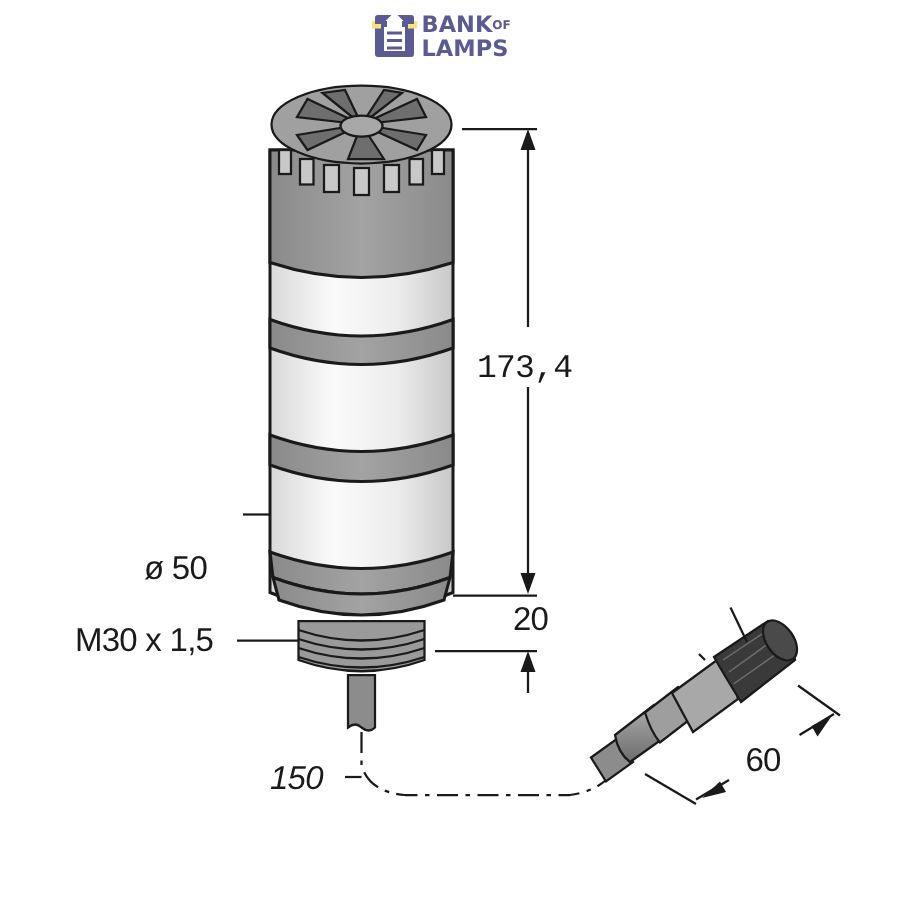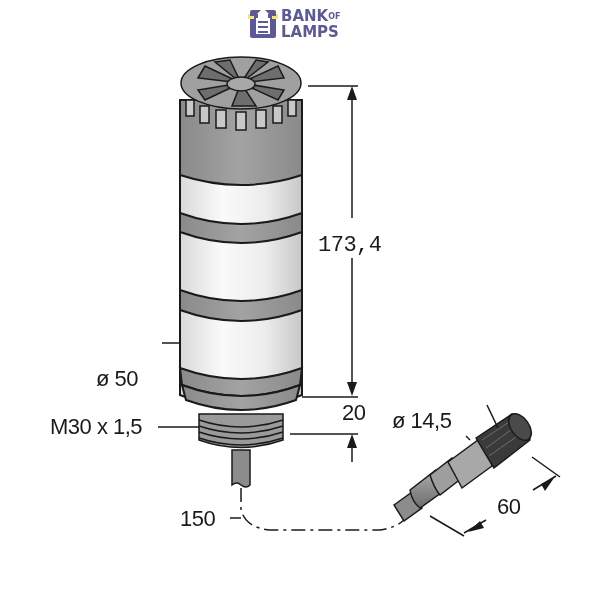--- a/index.html
+++ b/index.html
@@ -147,17 +147,16 @@
       <line x1="533" y1="490" x2="556" y2="476"></line>
       <polygon points="468,532 480,521 484,528" stroke="none"></polygon>
       <polygon points="554,478 541,484 545,491" stroke="none"></polygon>
     </g>
   </svg>
 
   <div class="lbl" style="left:318px;top:233px;font-family:Liberation Mono, monospace;">173,4</div>
   <div class="lbl" style="left:96px;top:330px;margin-top:36px;">ø 50</div>
   <div class="lbl" style="left:30px;top:414px;margin-left:20px;">M30 x 1,5</div>
   <div class="lbl" style="left:342px;top:400px;">20</div>
-  <div class="lbl" style="left:180px;top:506px;">150</div>
-  <div class="lbl" style="left:392px;top:408px;">ø 14,5</div>
+  <div class="lbl" style="left:180px;top:506px;font-style:italic;">150</div>
   <div class="lbl" style="left:497px;top:494px;">60</div>
 
 </div>
 
 </body></html>

